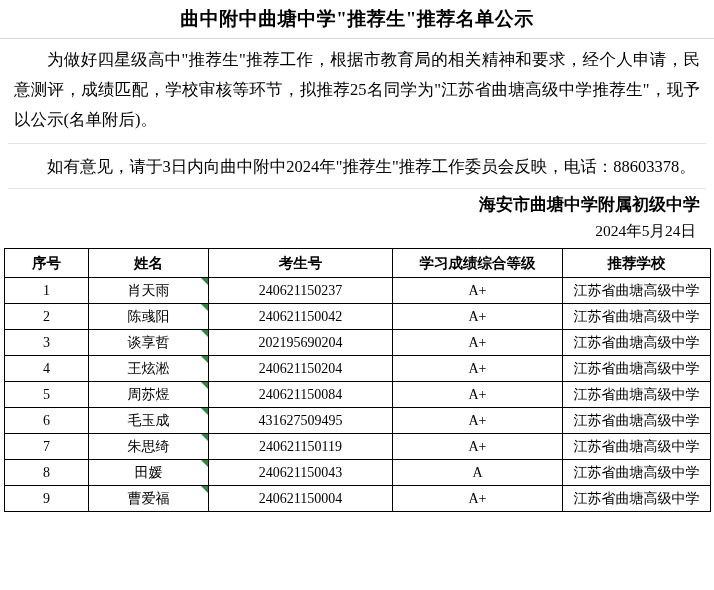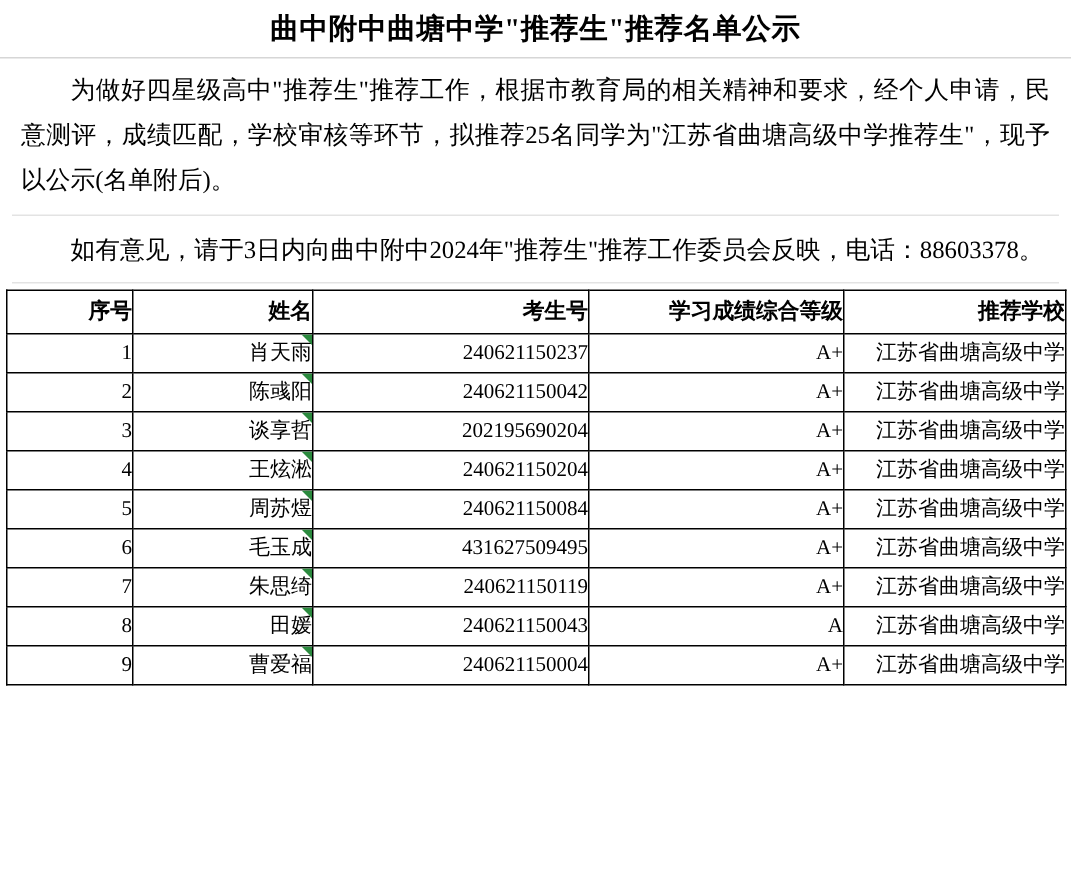--- a/index.html
+++ b/index.html
@@ -75,21 +75,21 @@
     padding: 4px 4px 0 4px;
   }
   table.listing {
     border-collapse: collapse;
     width: 706px;
     table-layout: fixed;
   }
   table.listing th,
   table.listing td {
     border: 1px solid #000000;
-    text-align: right;
+    text-align: center;
     font-size: 14px;
     height: 25px;
     line-height: 25px;
     padding: 0;
     overflow: hidden;
     white-space: nowrap;
   }
   table.listing th {
     font-weight: bold;
     font-size: 14.5px;
@@ -125,20 +125,24 @@
 
   <div class="title-row">
     <div class="doc-title">曲中附中曲塘中学"推荐生"推荐名单公示</div>
   </div>
 
   <div class="para-block">
     <div class="para p1">为做好四星级高中"推荐生"推荐工作，根据市教育局的相关精神和要求，经个人申请，民意测评，成绩匹配，学校审核等环节，拟推荐25名同学为"江苏省曲塘高级中学推荐生"，现予以公示(名单附后)。</div>
     <div class="para p2">如有意见，请于3日内向曲中附中2024年"推荐生"推荐工作委员会反映，电话：88603378。</div>
   </div>
 
+  <div class="sign-block">
+    <div class="sign-org">海安市曲塘中学附属初级中学</div>
+    <div class="sign-date">2024年5月24日</div>
+  </div>
 
   <div class="table-wrap">
     <table class="listing">
       <colgroup>
         <col class="c-idx">
         <col class="c-name">
         <col class="c-exam">
         <col class="c-grade">
         <col class="c-school">
       </colgroup>

